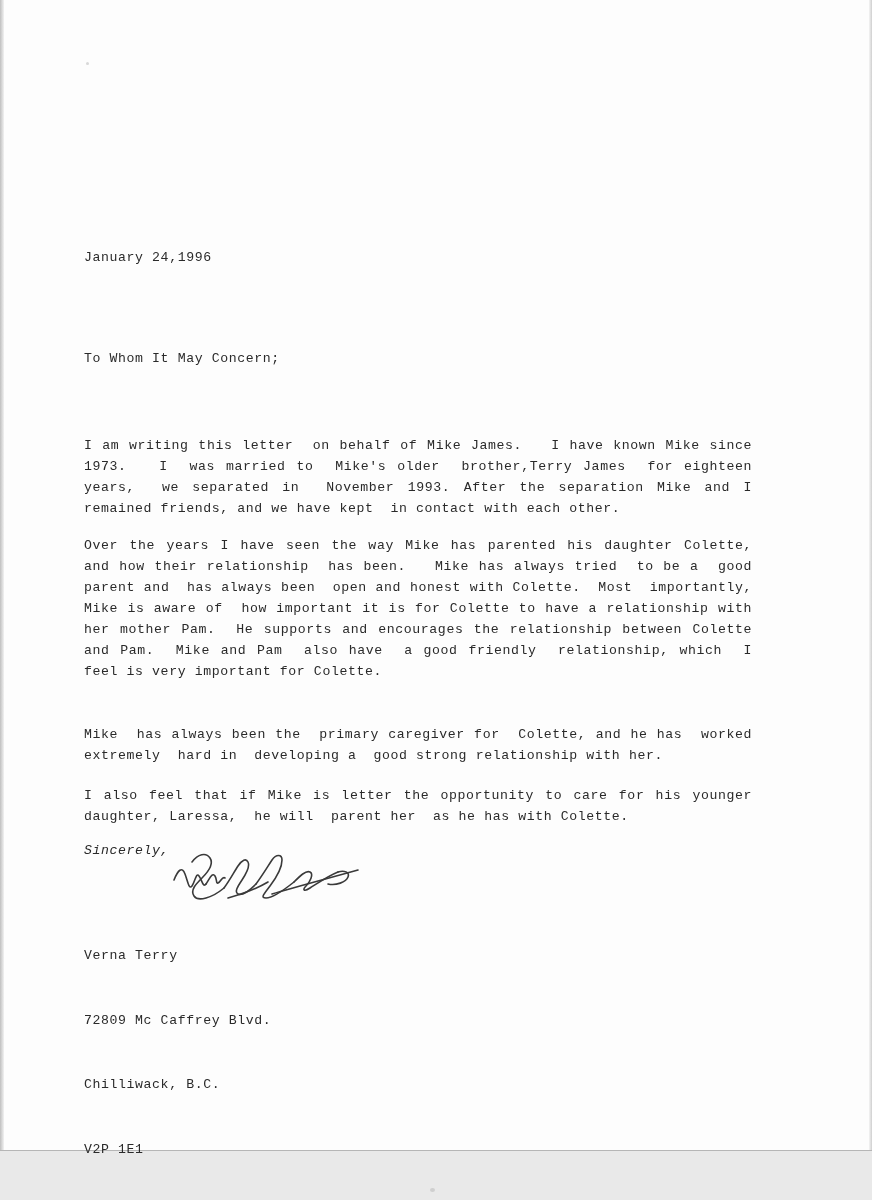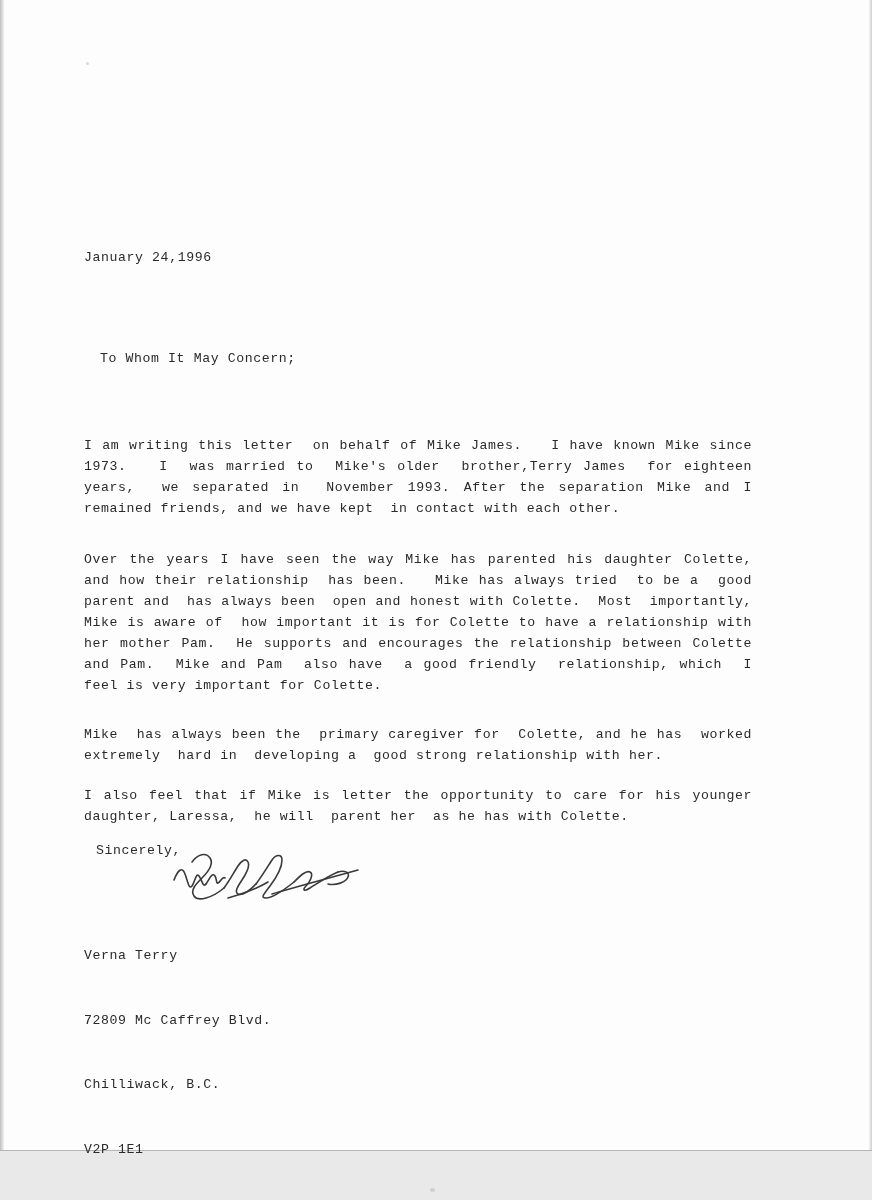--- a/index.html
+++ b/index.html
@@ -66,43 +66,44 @@
   }
   .date {
     position: absolute;
     top: 247px;
     left: 0;
     white-space: pre;
   }
   .salutation {
     position: absolute;
     top: 348px;
-    left: 16px;
+    left: 0;
     white-space: pre;
   }
   .body-block {
     position: absolute;
     left: 0;
     width: 668px;
     margin-top: 28px;
   }
   .body-block p {
     margin: 0;
     white-space: pre-wrap;
     text-align: justify;
   }
   .para-1 { top: 407px; }
-  .para-2 { top: 521px; }
+  .para-2 { top: 507px; }
   .para-3 { top: 696px; }
   .para-4 { top: 757px; }
   .closing {
     position: absolute;
     top: 840px;
-    left: 12px;
+    left: 0;
     white-space: pre;
+    font-style: italic;
   }
   .signature {
     position: absolute;
     top: 852px;
     left: 88px;
     width: 230px;
     height: 60px;
   }
   .signature svg { display: block; }
   .sign-block {

